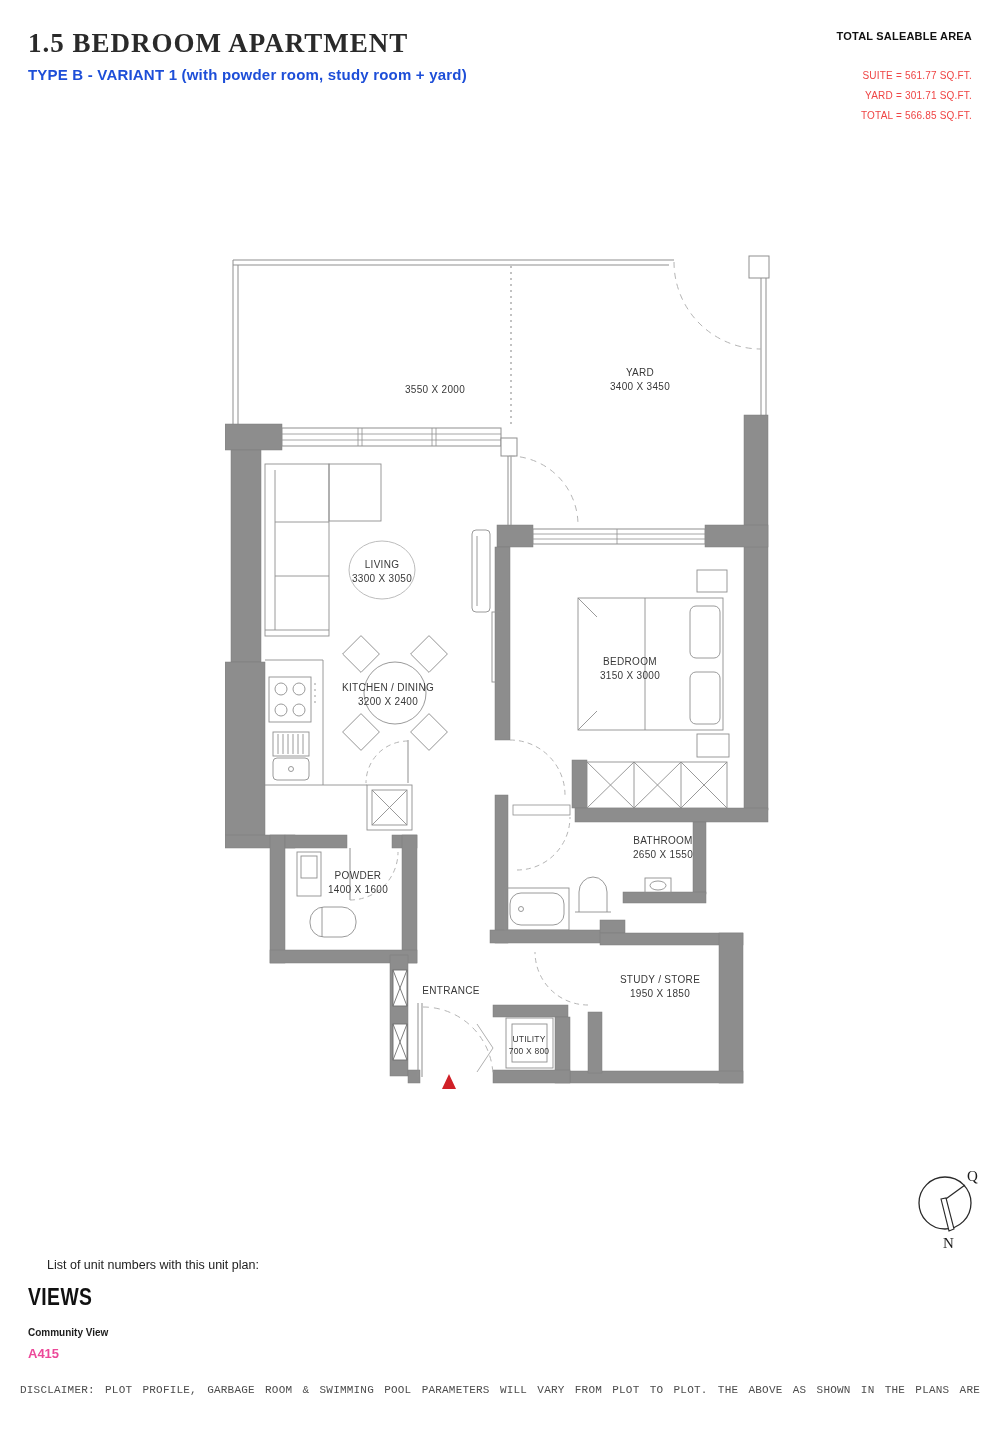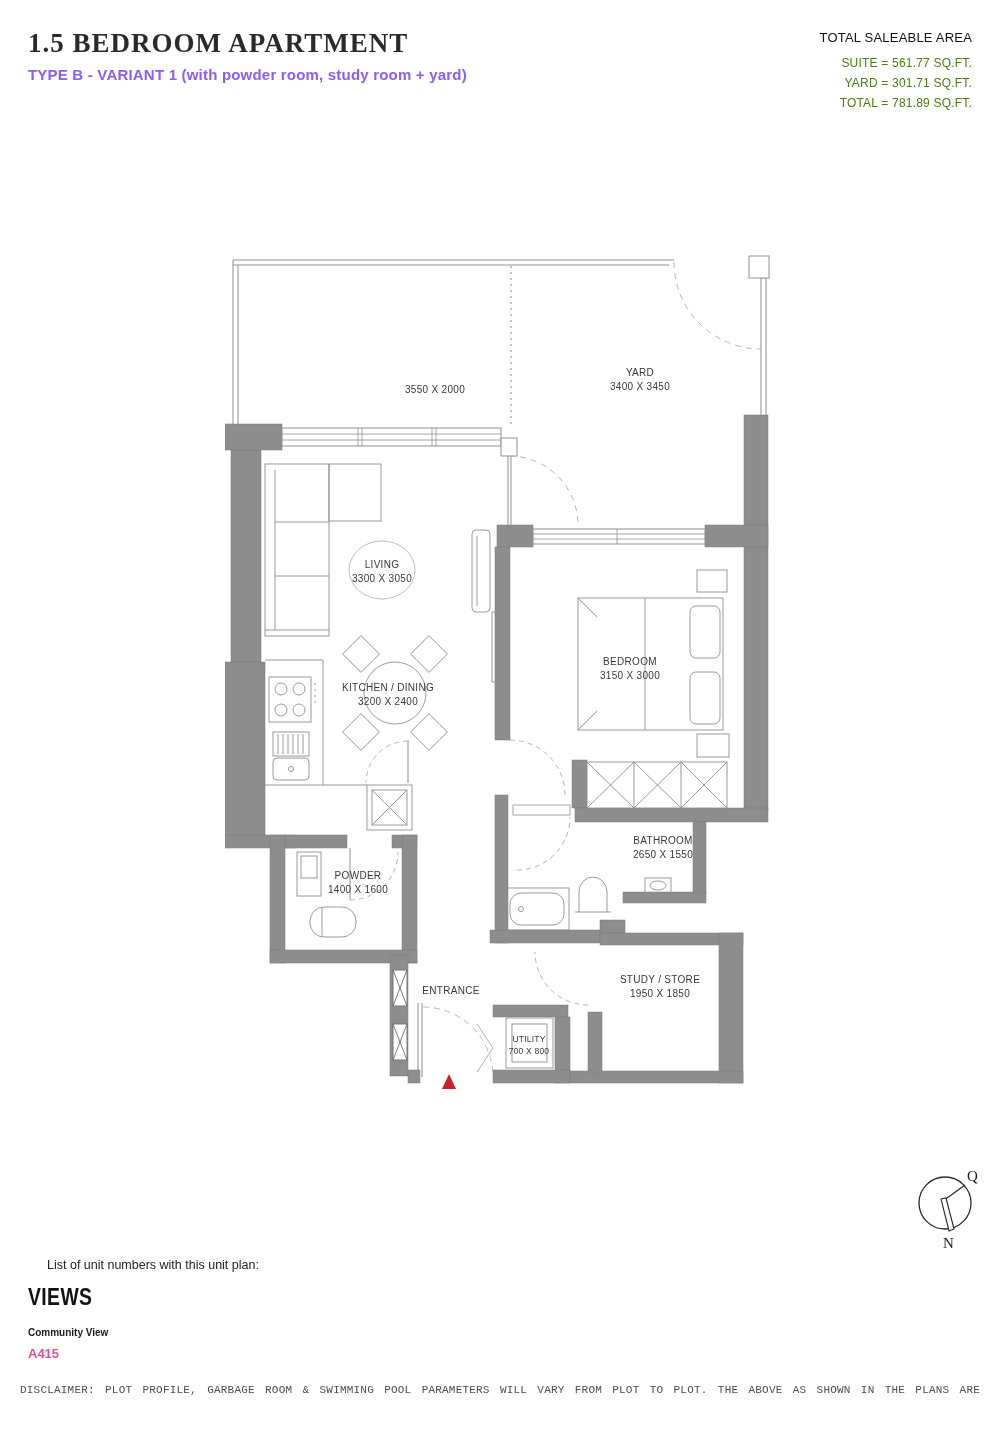--- a/index.html
+++ b/index.html
@@ -1,24 +1,24 @@
 <!DOCTYPE html>
 <html><head>
 <meta charset="utf-8">
 <style>
   html,body{margin:0;padding:0;background:#ffffff;}
   .page{position:relative;width:1000px;height:1399px;background:#ffffff;overflow:hidden;
         font-family:"Liberation Sans", sans-serif;color:#222;}
   
   .title{position:absolute;left:28px;top:28px;font-family:"Liberation Serif", serif;
          font-size:27px;font-weight:600;letter-spacing:1px;color:#2a2a2a;}
-  .subtitle{position:absolute;left:28px;top:66px;font-size:15px;font-weight:bold;color:#8b5cf6;letter-spacing:.2px;}
+  .subtitle{position:absolute;left:28px;top:66px;font-size:15px;font-weight:bold;color:#1d4ed8;letter-spacing:.2px;}
   .area-block{position:absolute;right:28px;top:30px;text-align:right;}
-  .area-block .heading{font-size:13px;font-weight:normal;color:#111;margin-bottom:8px;letter-spacing:.2px;}
-  .area-block .line{font-size:12px;color:#4d7c0f;line-height:20px;letter-spacing:.2px;}
+  .area-block .heading{font-size:11px;font-weight:bold;color:#111;margin-bottom:24px;letter-spacing:.2px;}
+  .area-block .line{font-size:10px;color:#ef4444;line-height:20px;letter-spacing:.2px;}
   
   .plan{position:absolute;left:225px;top:252px;width:552px;height:848px;}
   
   .list-label{position:absolute;left:28px;top:1258px;font-size:12.5px;color:#222;margin-left:19px;}
   .views{position:absolute;left:28px;top:1284px;font-size:23px;font-weight:bold;color:#111;
          transform:scaleX(.84);transform-origin:left center;letter-spacing:.5px;}
   .view-name{position:absolute;left:28px;top:1327px;font-size:10px;font-weight:bold;color:#1c1c1c;}
   .units{position:absolute;left:28px;top:1346px;font-size:13px;color:#ec4899;font-weight:bold;}
   .disclaimer{position:absolute;left:20px;top:1384px;width:960px;font-size:11px;line-height:13.5px;
               color:#4c4c4c;text-align:justify;letter-spacing:.2px;font-family:Liberation Mono, monospace;}
@@ -33,21 +33,21 @@
 
 <div class="page">
 
   <div class="title">1.5 BEDROOM APARTMENT</div>
   <div class="subtitle">TYPE B - VARIANT 1 (with powder room, study room + yard)</div>
 
   <div class="area-block">
     <div class="heading">TOTAL SALEABLE AREA</div>
     <div class="line">SUITE = 561.77 SQ.FT.</div>
     <div class="line">YARD = 301.71 SQ.FT.</div>
-    <div class="line">TOTAL = 781.89 SQ.FT.</div>
+    <div class="line">TOTAL = 566.85 SQ.FT.</div>
   </div>
 
   <div class="plan">
     <svg width="552" height="848" viewBox="0 0 552 848">
 
       <g stroke="#8f8f8f" stroke-width="1" fill="none">
         <path d="M8,8 H449 M8,13 H444"></path>
         <path d="M8,8 V172 M13,13 V172"></path>
         <path d="M536,26 V166 M541,26 V166"></path>
       </g>

